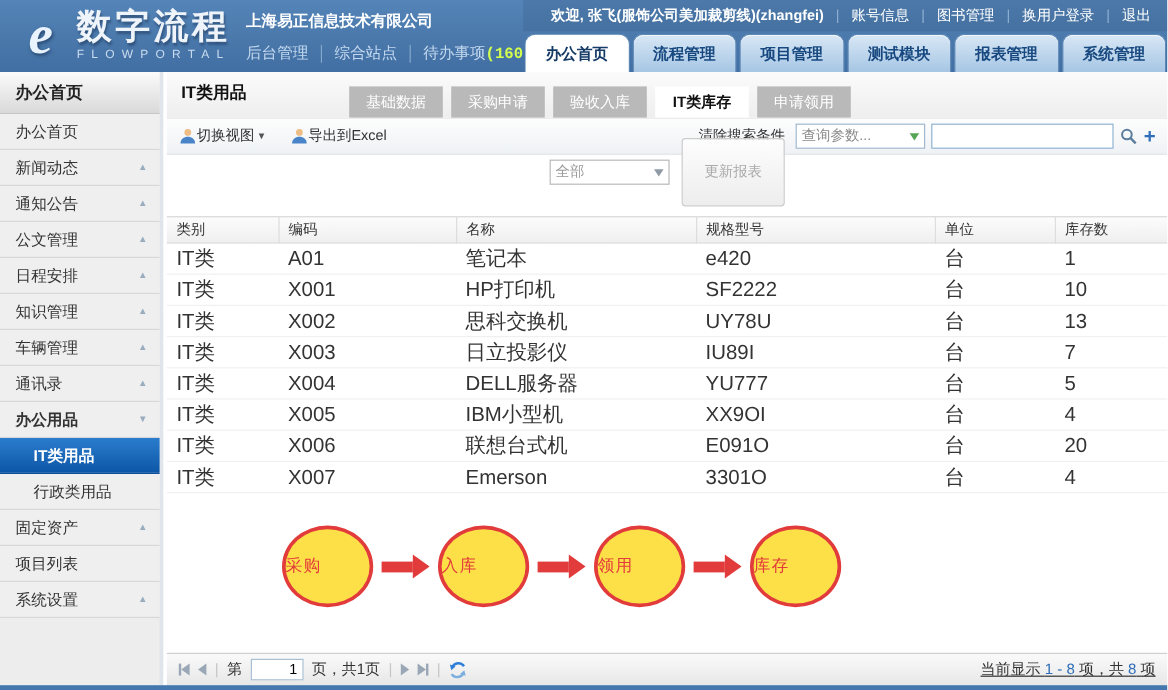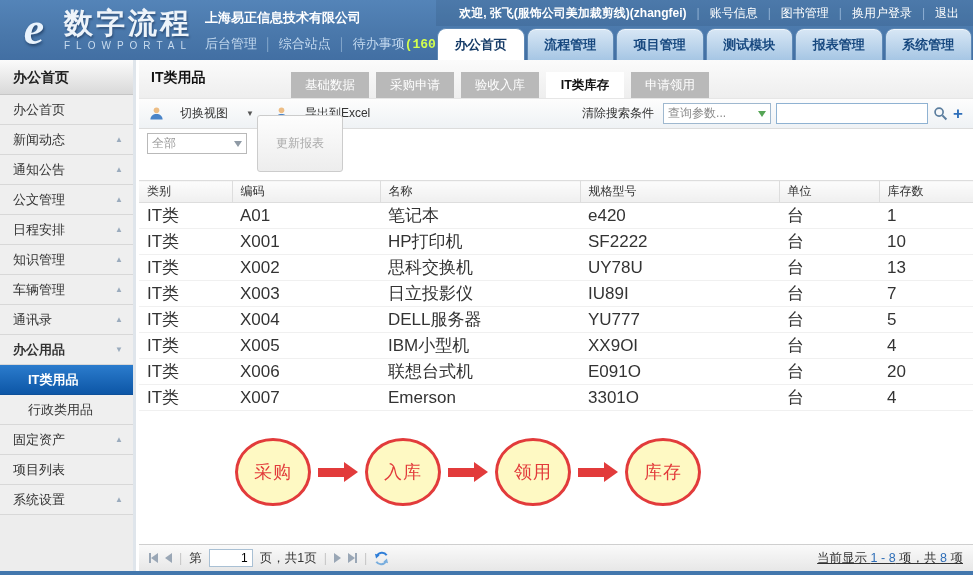--- a/index.html
+++ b/index.html
@@ -53,51 +53,51 @@
   .content { position:absolute; left:139px; top:60px; width:834px; height:511px; background:#fff; }
 
   .titlebar { position:relative; height:38px; background:linear-gradient(180deg,#fbfbfb,#eeeeee); }
   .page-title { position:absolute; left:12px; top:9px; font-size:14px; font-weight:bold; color:#111; }
   .content-tabs { position:absolute; left:152px; bottom:0; display:flex; gap:7px; }
   .ctab { width:78px; height:26px; line-height:26px; text-align:center; font-size:12.5px; color:#fff; background:#b9b9b9; cursor:pointer; }
   .ctab.active { background:#ffffff; color:#111; font-weight:bold; }
 
   .toolbar { height:31px; display:flex; align-items:center; padding:0 10px; gap:5px;
              background:linear-gradient(180deg,#fdfdfd,#eff2f5); border-bottom:1px solid #dcdcdc; border-top:1px solid #e6e6e6; }
-  .tool-btn { display:flex; align-items:center; gap:16px; cursor:pointer; color:#333; }
+  .tool-btn { display:flex; align-items:center; gap:0; cursor:pointer; color:#333; }
   .caret { font-size:8px; color:#555; margin-left:2px; }
   .tool-gap { width:10px; }
   .spacer { flex:1; }
   .clear-search { color:#333; cursor:pointer; margin-right:4px; }
   .combo { width:108px; height:21px; border:1px solid #9fb8cf; background:#fff; display:flex; align-items:center;
            padding:0 4px; color:#8a8a8a; cursor:pointer; }
   .combo .combo-text { flex:1; overflow:hidden; white-space:nowrap; }
   .combo .chev { width:0; height:0; border-left:4px solid transparent; border-right:4px solid transparent; border-top:6px solid #56a556; }
   .search-input { width:152px; height:21px; border:1px solid #8fb2d2; padding:0 4px; font-size:12px; outline:none; }
   .icon-btn { display:flex; align-items:center; cursor:pointer; }
   .plus { color:#2f6fba; font-weight:bold; font-size:17px; line-height:17px; cursor:pointer; }
 
-  .filterbar { height:29px; display:flex; align-items:center; padding:0 8px; gap:10px; background:#fff; }
+  .filterbar { height:29px; display:flex; align-items:center; padding:0 8px; gap:10px; background:#fff;justify-content:center; }
   .combo.gray { width:100px; border:1px solid #b9b9b9; color:#999; }
   .combo.gray .chev { border-top-color:#8f9aa5; }
   .btn-disabled { padding:19px 18px; border:1px solid #cccccc; border-radius:3px; color:#aaa;
                   background:linear-gradient(180deg,#fdfdfd,#ededed); cursor:default; }
 
   table.grid { width:100%; border-collapse:collapse; table-layout:fixed;margin-top:22px; }
   table.grid col.c0{width:93px} table.grid col.c1{width:148px} table.grid col.c2{width:200px}
   table.grid col.c3{width:199px} table.grid col.c4{width:100px} table.grid col.c5{width:94px}
   table.grid thead td { height:22px; background:linear-gradient(180deg,#fcfcfc,#efefef);
         border-top:1px solid #ddd; border-bottom:1px solid #ddd; border-right:1px solid #ddd; padding:0 8px; color:#333; }
   table.grid thead td:last-child { border-right:none; }
   table.grid tbody td { height:26px; padding:0 8px; border-bottom:1px solid #f0f0f0; color:#333; font-size:17px;
         overflow:hidden; white-space:nowrap; }
 
   .flow { margin:27px 0 0 96px; display:flex; align-items:center; }
   .flow-circle { width:76px; height:68px; border:3px solid #e23b3b; border-radius:50%; display:flex; align-items:center;
-                 justify-content:center; color:#e23b3b; font-size:18px; letter-spacing:1px; background:#fef9c3; }
+                 color:#e23b3b; font-size:14px; letter-spacing:1px; background:#fde047; }
   .flow-arrow { display:flex; align-items:center; margin:0 7px; }
   .flow-arrow .shaft { width:26px; height:9px; background:#e23b3b; }
   .flow-arrow .head { width:0; height:0; border-top:10px solid transparent; border-bottom:10px solid transparent; border-left:14px solid #e23b3b; }
 
   .pagebar { position:absolute; left:0; bottom:0; width:100%; height:27px; border-top:1px solid #cfcfcf;
              background:linear-gradient(180deg,#fafafa,#e7e7e7); display:flex; align-items:center; padding:0 10px; gap:7px; font-size:12.5px; }
   .pg-btn { display:flex; align-items:center; cursor:pointer; }
   .tri-l { width:0; height:0; border-top:5px solid transparent; border-bottom:5px solid transparent; border-right:7px solid #9aa7b6; }
   .tri-r { width:0; height:0; border-top:5px solid transparent; border-bottom:5px solid transparent; border-left:7px solid #9aa7b6; }
   .pg-bar { width:2px; height:10px; background:#9aa7b6; }

